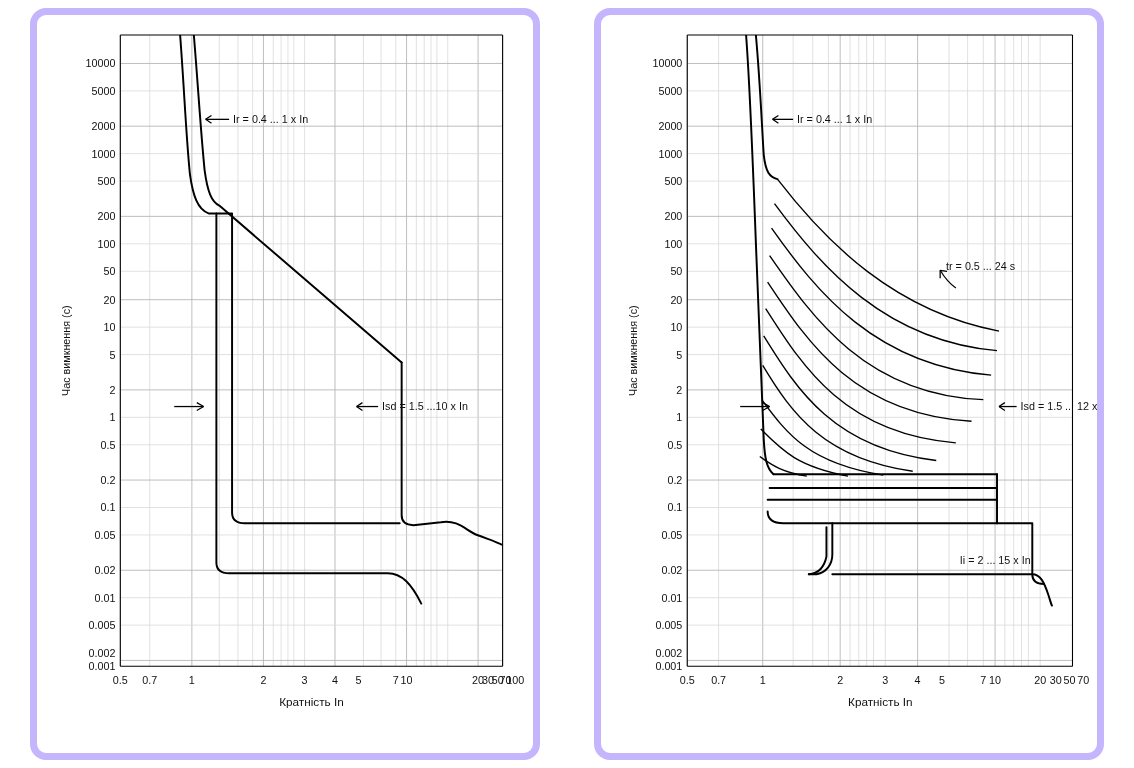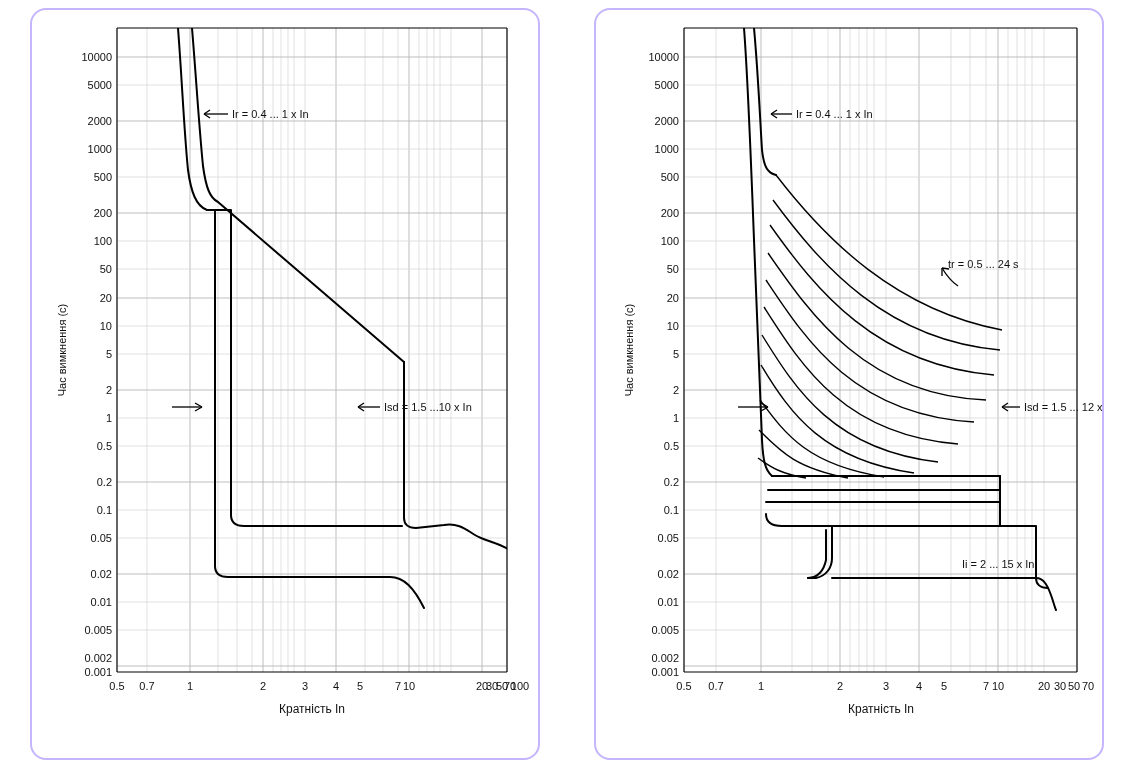--- a/index.html
+++ b/index.html
@@ -12,21 +12,21 @@
     position: relative;
     width: 1134px;
     height: 768px;
     background: #ffffff;
     overflow: hidden;
   }
   .panel {
     position: absolute;
     top: 8px;
     height: 752px;
-    border: 2px solid #c4b5fd;
+    border: 7px solid #c4b5fd;
     border-radius: 16px;
     box-sizing: border-box;
     background: #ffffff;
   }
   #panel-left { left: 30px; width: 510px; }
   #panel-right { left: 594px; width: 510px; }
 
   .chart-area {
     position: absolute;
     left: 0;

